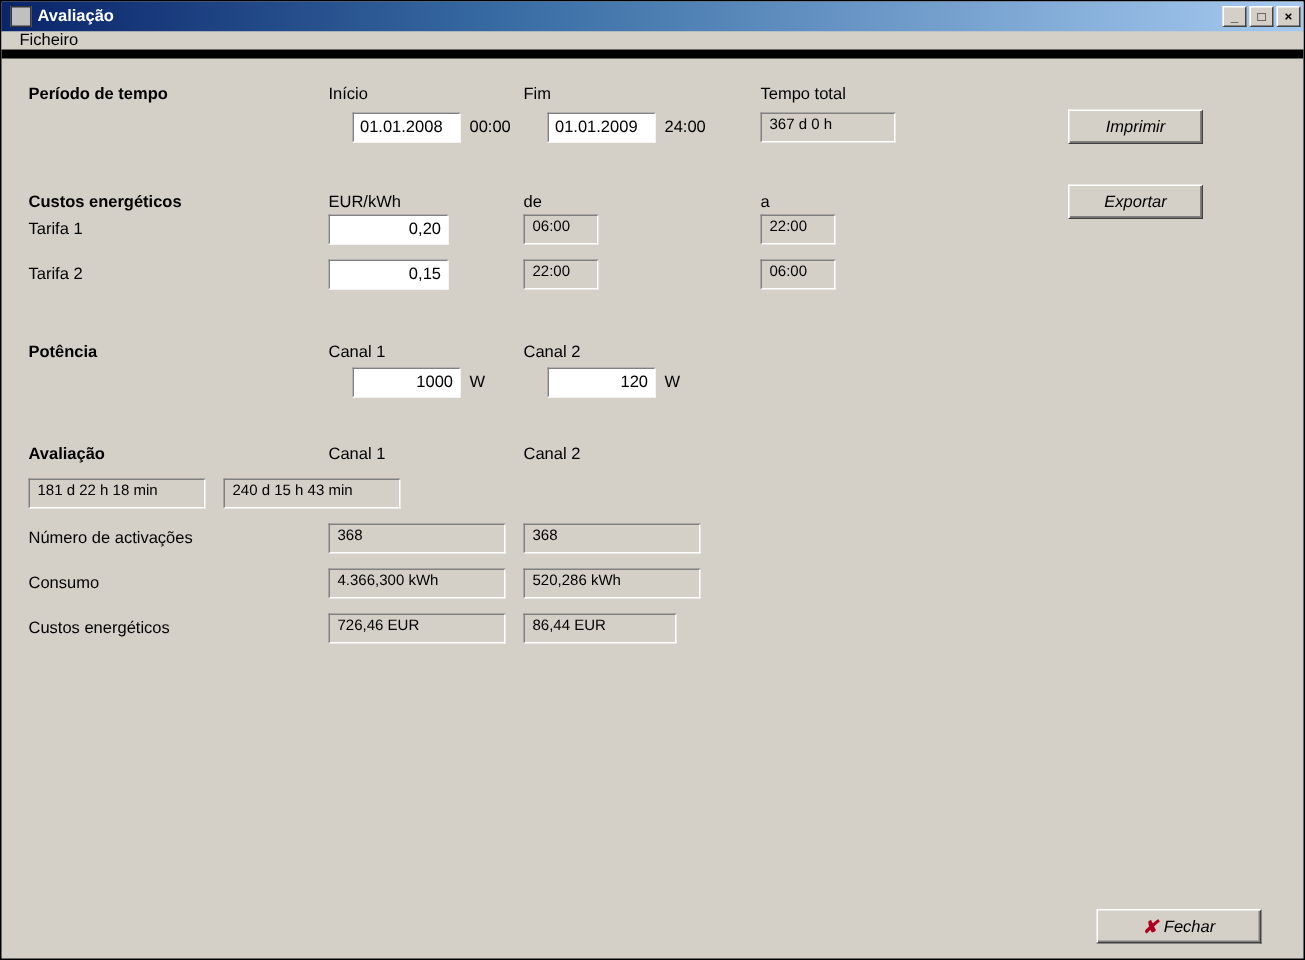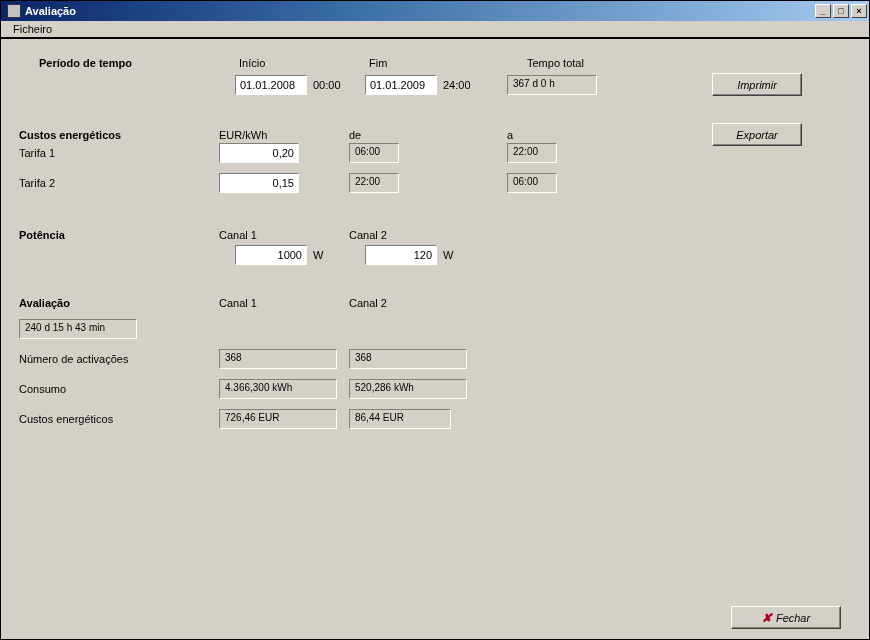--- a/index.html
+++ b/index.html
@@ -51,21 +51,21 @@
     margin-left: 2px;
     font-weight: bold;
     cursor: default;
   }
   .menubar {
     height: 18px;
     background: #d4d0c8;
     display: flex;
     align-items: center;
     padding: 0 6px;
-    border-bottom: 2px solid #000000;
+    border-bottom: 6px solid #000000;
   }
   .menu-item {
     padding: 2px 6px;
     font-size: 11px;
     cursor: default;
   }
   .content {
     flex: 1;
     position: relative;
     padding: 20px 18px 10px 18px;
@@ -157,21 +157,21 @@
       <div class="winbtn">×</div>
     </div>
   </div>
 
   <div class="menubar">
     <div class="menu-item">Ficheiro</div>
   </div>
 
   <div class="content">
 
-    <div class="row" style="top: 18px; margin-left: 20px;">
+    <div class="row" style="top: 18px;">
       <div class="col1"><span class="label bold">Período de tempo</span></div>
       <div class="col2"><span class="field-label">Início</span></div>
       <div class="col3"><span class="field-label">Fim</span></div>
       <div class="col4"><span class="field-label">Tempo total</span></div>
     </div>
 
     <div class="row" style="top: 34px;">
       <div class="col1"></div>
       <div class="col2 input-cell">
         <input class="white" value="01.01.2008" style="">
@@ -233,20 +233,21 @@
       </div>
     </div>
 
     <div class="row" style="top: 258px;">
       <div class="col1"><span class="label bold">Avaliação</span></div>
       <div class="col2"><span class="field-label">Canal  1</span></div>
       <div class="col3"><span class="field-label">Canal  2</span></div>
     </div>
 
     <div class="row" style="top: 280px;">
+      <div class="col2"><span class="readonly" style="width:118px;">181 d  22 h  18 min</span></div>
       <div class="col3"><span class="readonly" style="width:118px;">240 d  15 h  43 min</span></div>
     </div>
 
     <div class="row" style="top: 310px;">
       <div class="col1"><span class="label">Número de activações</span></div>
       <div class="col2"><span class="readonly" style="width:118px;">368</span></div>
       <div class="col3"><span class="readonly" style="width:118px;">368</span></div>
     </div>
 
     <div class="row" style="top: 340px;">

